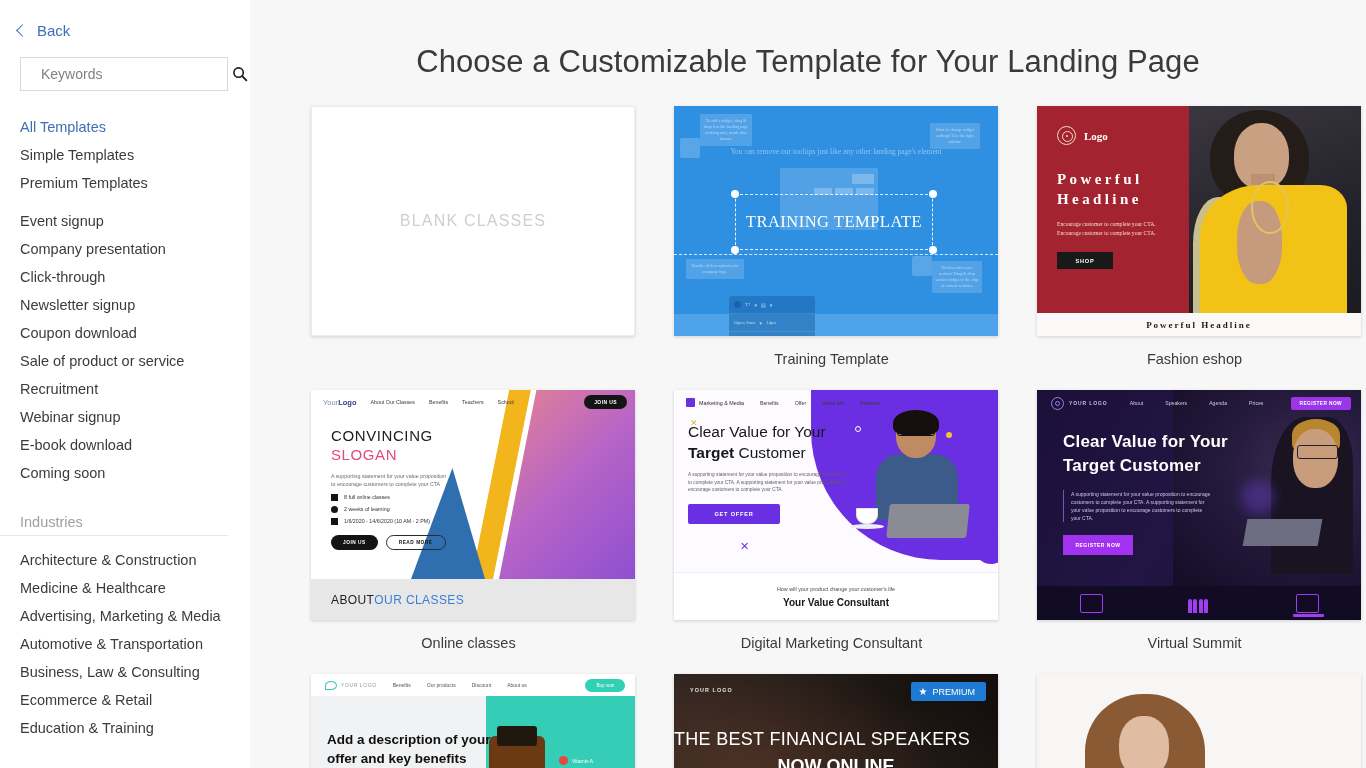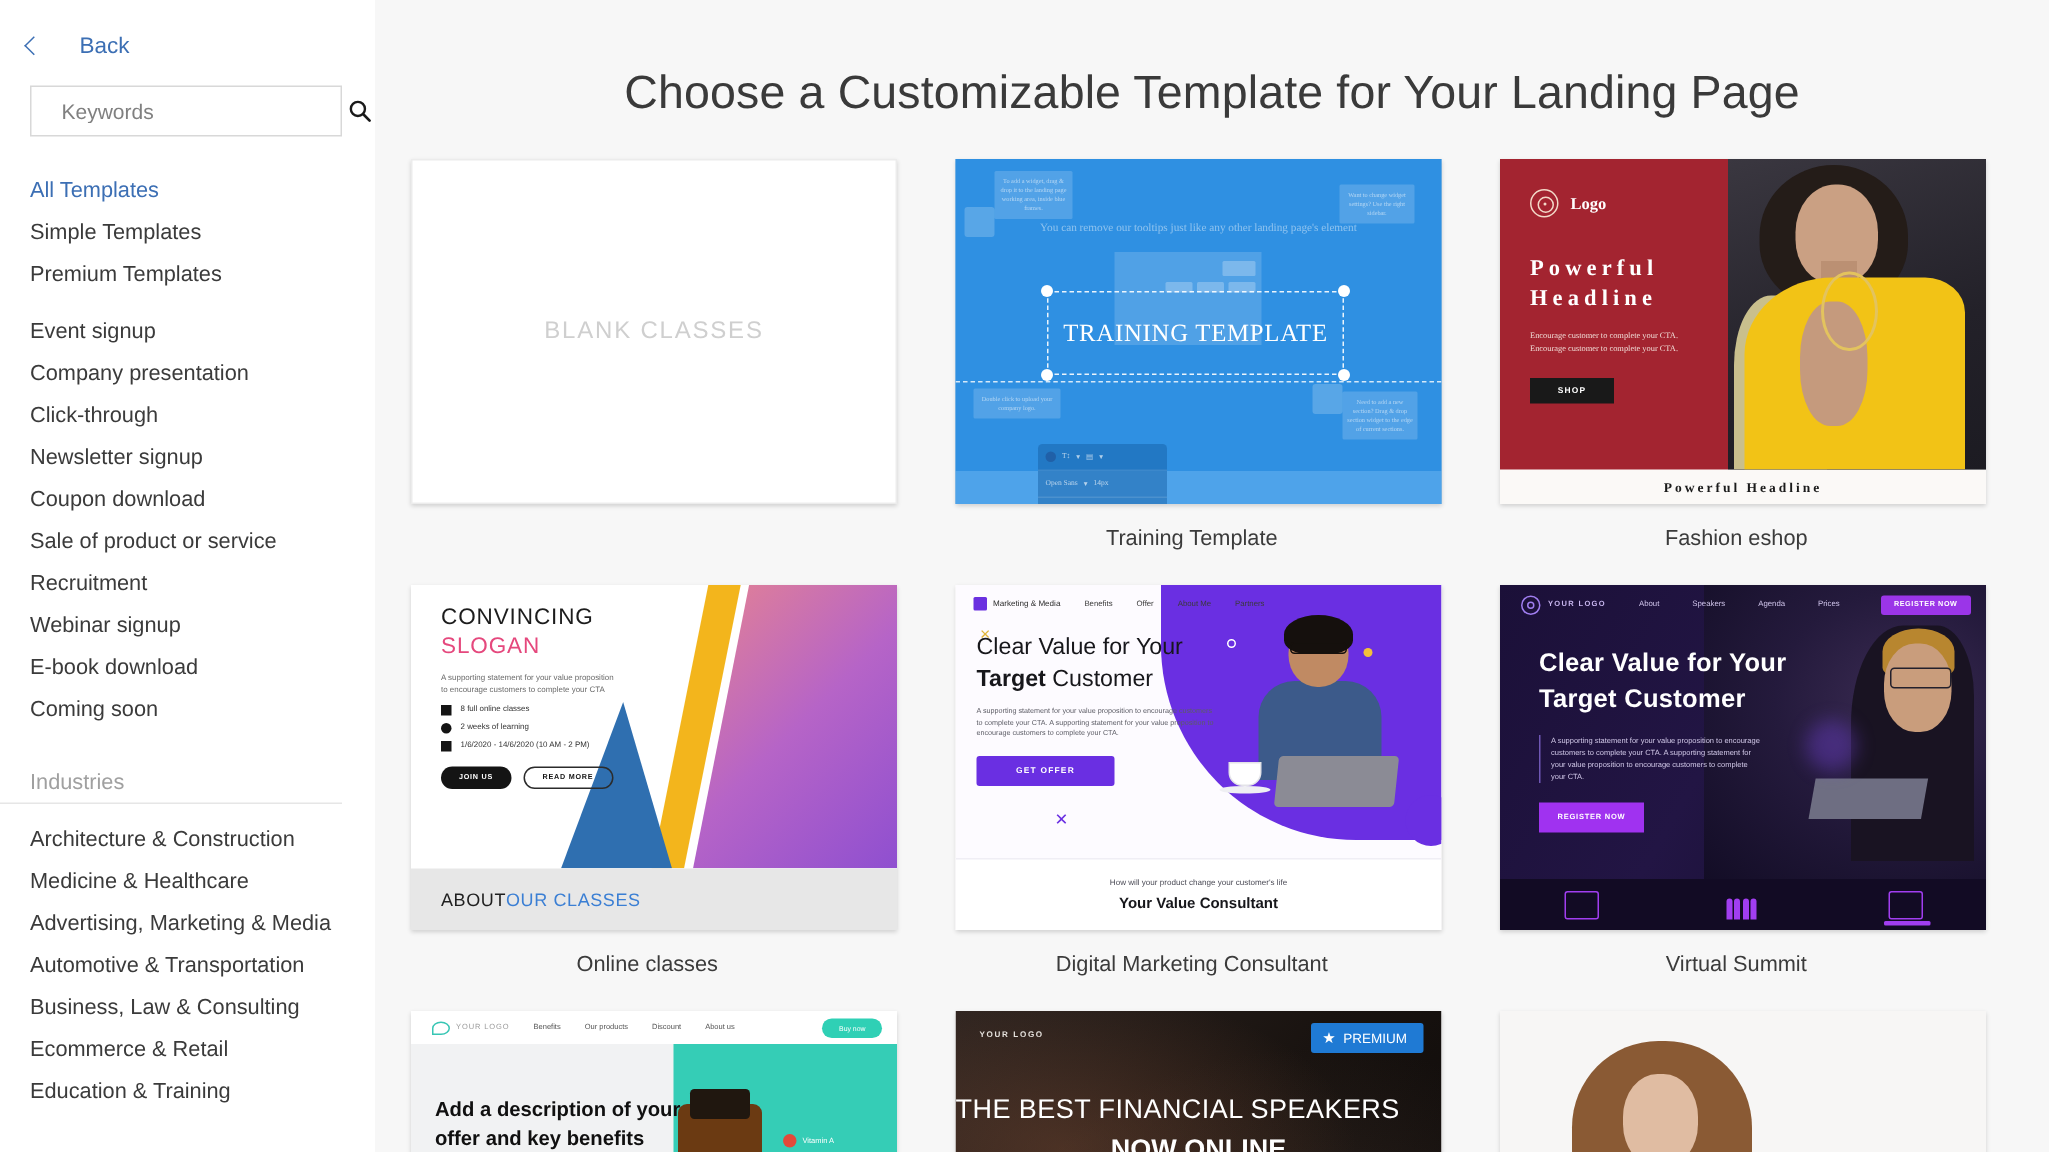--- a/index.html
+++ b/index.html
@@ -15,21 +15,21 @@
   
   .sidebar {
     width: 250px; height: 768px;
     background: #ffffff;
     position: relative;
     overflow: hidden;
     flex: 0 0 250px;
   }
   .back-row {
     display: flex; align-items: center;
-    gap: 24px;
+    gap: 8px;
     padding: 22px 0 0 18px;
     color: #3c6fb4;
     font-size: 15px;
     cursor: pointer;
   }
   .back-chevron {
     display: inline-block;
     width: 9px; height: 9px;
     border-left: 1.6px solid #3c6fb4;
     border-bottom: 1.6px solid #3c6fb4;
@@ -128,21 +128,21 @@
     padding: 44px 0 26px 0;
     letter-spacing: 0.1px;
   }
   .grid {
     display: grid;
     grid-template-columns: repeat(3, 324px);
     column-gap: 39px;
     row-gap: 0;
     padding-left: 24px;
   }
-  .tpl { width: 315px; }
+  .tpl { width: 315px; margin-left: 37px; }
   .tpl-thumb {
     width: 324px; height: 230px;
     background: #fff;
     box-shadow: 0 1px 3px rgba(0,0,0,0.16);
     overflow: hidden;
     position: relative;
     cursor: pointer;
   }
   .tpl-caption {
     text-align: center;
@@ -562,20 +562,28 @@
         </div>
         <div class="tpl-caption">Fashion eshop</div>
       </div>
 
       <div class="tpl">
         <div class="tpl-thumb">
           <div class="onc">
             <div class="onc-photo"></div>
             <div class="onc-yellow"></div>
             <div class="onc-blue"></div>
+            <div class="onc-nav">
+              <span class="onc-logo"><i>Your</i><b>Logo</b></span>
+              <span class="onc-navlink">About Our Classes</span>
+              <span class="onc-navlink">Benefits</span>
+              <span class="onc-navlink">Teachers</span>
+              <span class="onc-navlink">School</span>
+              <span class="onc-join">JOIN US</span>
+            </div>
             <div class="onc-body">
               <div class="onc-h1">CONVINCING</div>
               <div class="onc-h2">SLOGAN</div>
               <div class="onc-p">A supporting statement for your value proposition to encourage customers to complete your CTA</div>
               <div class="onc-li">
                   <span class="onc-mark"></span>
                   <span>8 full online classes</span>
                 </div>
               <div class="onc-li">
                   <span class="onc-mark circ"></span>

